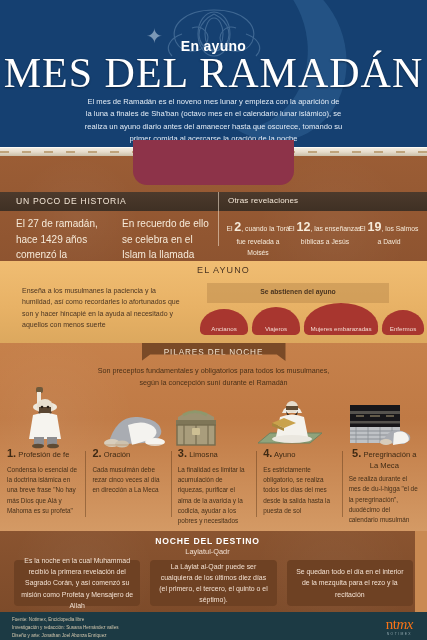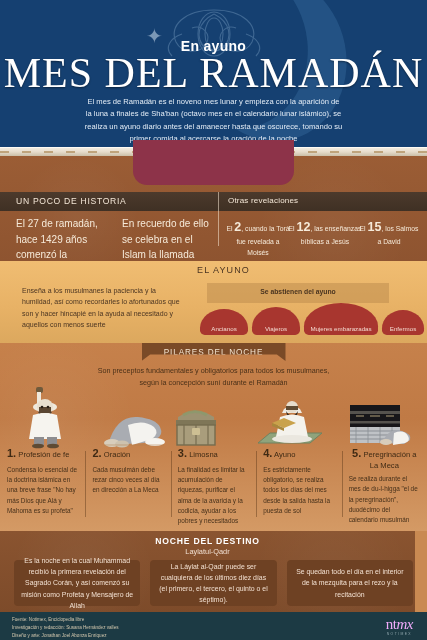--- a/index.html
+++ b/index.html
@@ -203,21 +203,21 @@
     padding:2px 7px;
   }
 
   
   .footer{
     position:absolute;left:0;top:612px;width:427px;height:28px;
     background:#1c3a44;
   }
   .credits{position:absolute;left:12px;top:4px;color:#d2c7ae;font-size:4.6px;line-height:1.75;}
   .logo{
-    position:absolute;right:14px;top:5px;color:#f0abfc;
+    position:absolute;right:14px;top:5px;color:#f97316;
     font-family:"Liberation Serif", serif;font-size:15px;letter-spacing:-.5px;line-height:1;
   }
   .logo i{font-style:italic;}
   .logo-sub{
     position:absolute;right:15px;top:20px;color:#8fa6ad;font-size:3.4px;letter-spacing:1.4px;
   }
 </style>
 </head>
 <body>
 
@@ -256,21 +256,21 @@
     <div class="hist-col hist-c2">En recuerdo de ello se celebra en el Islam la llamada Noche del Destino</div>
     <div class="hist-div"></div>
 
     <div class="rev rev1">
       <span>El </span><b>2</b><span>, cuando la Torá fue revelada a Moisés</span>
     </div>
     <div class="rev rev2">
       <span>El </span><b>12</b><span>, las enseñanzas bíblicas a Jesús</span>
     </div>
     <div class="rev rev3">
-      <span>El </span><b>15</b><span>, los Salmos a David</span>
+      <span>El </span><b>19</b><span>, los Salmos a David</span>
     </div>
   </div>
 
   <div class="ayuno">
     <div class="ayuno-title">EL AYUNO</div>
     <div class="ayuno-text">Enseña a los musulmanes la paciencia y la humildad, así como recordarles lo afortunados que son y hacer hincapié en la ayuda al necesitado y aquellos con menos suerte</div>
     <div class="abst-box"></div>
     <div class="abst-label">Se abstienen del ayuno</div>
     <div class="domes">
       <div class="dome" style="left:0px;width:48px;height:26px;">Ancianos</div>

